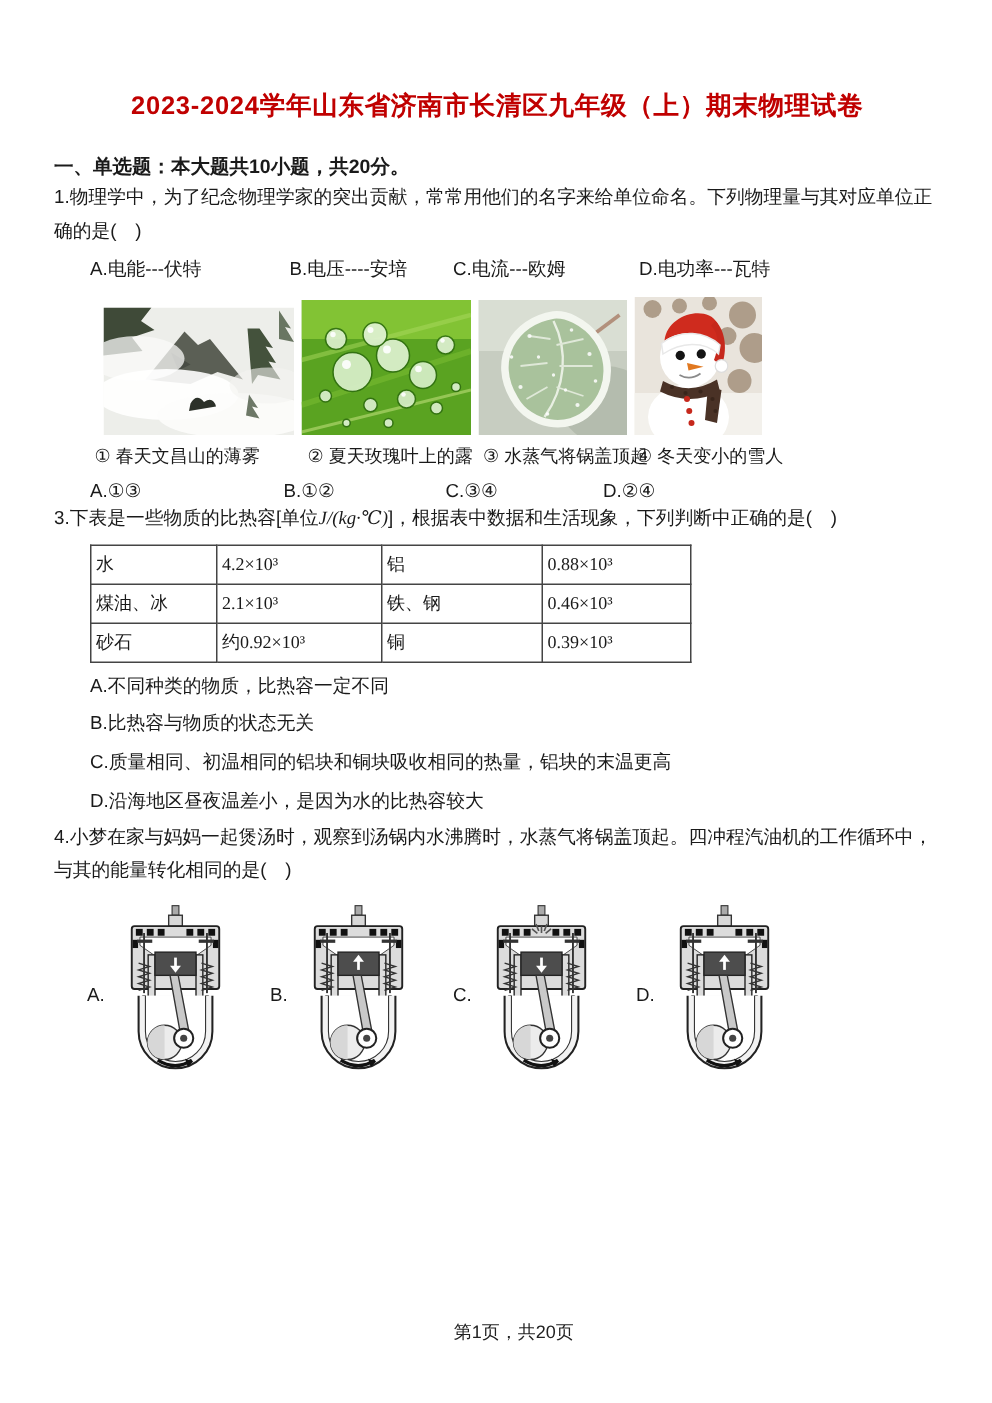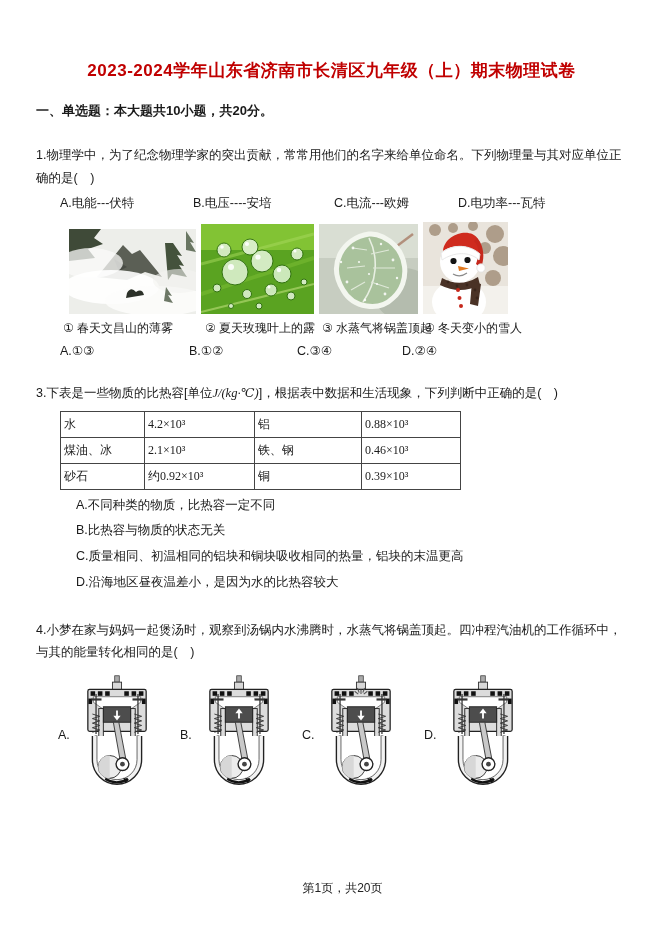--- a/index.html
+++ b/index.html
@@ -6,27 +6,27 @@
   body{
     width:661px;height:935px;background:#ffffff;position:relative;overflow:hidden;
     font-family:"Liberation Sans","DejaVu Sans",sans-serif;color:#1a1a1a;
   }
   .page{padding:60px 34px 0 36px;}
   .doc-title{
     text-align:center;font-size:17px;font-weight:700;color:#c00000;
     letter-spacing:.5px;line-height:1.3;
   }
   .section-heading{font-size:13px;font-weight:700;margin-top:20px;}
-  .q-text{font-size:12.5px;line-height:1.8;margin-top:24px;}
+  .q-text{font-size:12.5px;line-height:1.8;margin-top:0;}
   .unit-math{font-family:"Liberation Serif","DejaVu Serif",serif;font-style:italic;}
   .opt-row{display:flex;font-size:12.5px;margin-top:6px;padding-left:24px;}
   .opt-row .opt{white-space:nowrap;}
   .opt-w1{width:133px;}
   .opt-w2{width:109px;}
-  .opt-w3{width:124px;margin-left:32px;}
+  .opt-w3{width:124px;}
   .q2-opt-w1{width:129px;}
   .q2-opt-w2{width:108px;}
   .q2-opt-w3{width:105px;}
   .photo-row{display:flex;align-items:flex-end;margin-top:10px;padding-left:33px;gap:5px;}
   .photo{display:block;border:0;}
   .caption-row{display:flex;font-size:12px;margin-top:6px;padding-left:27px;}
   .caption{white-space:nowrap;}
   .cap1{width:142px;}
   .cap2{width:117px;}
   .cap3{width:102px;}
@@ -34,21 +34,21 @@
     border-collapse:collapse;margin:6px 0 4px 24px;font-size:12px;
   }
   table.sheat td{
     border:1px solid #444;height:25px;padding:0 3px;vertical-align:middle;
   }
   td.c-name{width:77px;}
   td.c-val{width:103px;font-family:"Liberation Serif","DejaVu Serif",serif;}
   td.c-name2{width:100px;}
   td.c-val2{width:92px;font-family:"Liberation Serif","DejaVu Serif",serif;}
   .opt-lines{font-size:12.5px;line-height:1.9;padding-left:24px;margin-top:4px;}
-  .opt-lines div{margin-top:2px;margin-left:16px;}
+  .opt-lines div{margin-top:2px;}
   .engine-row{display:flex;margin-top:10px;padding-left:22px;}
   .engine-item{display:flex;align-items:center;width:122px;flex:none;}
   .engine-label{font-size:12.5px;width:18px;flex:none;}
   .footer{
     position:absolute;left:12px;top:880px;width:100%;text-align:center;
     font-size:12px;color:#222;
   }
 </style>
 </head>
 <body>

